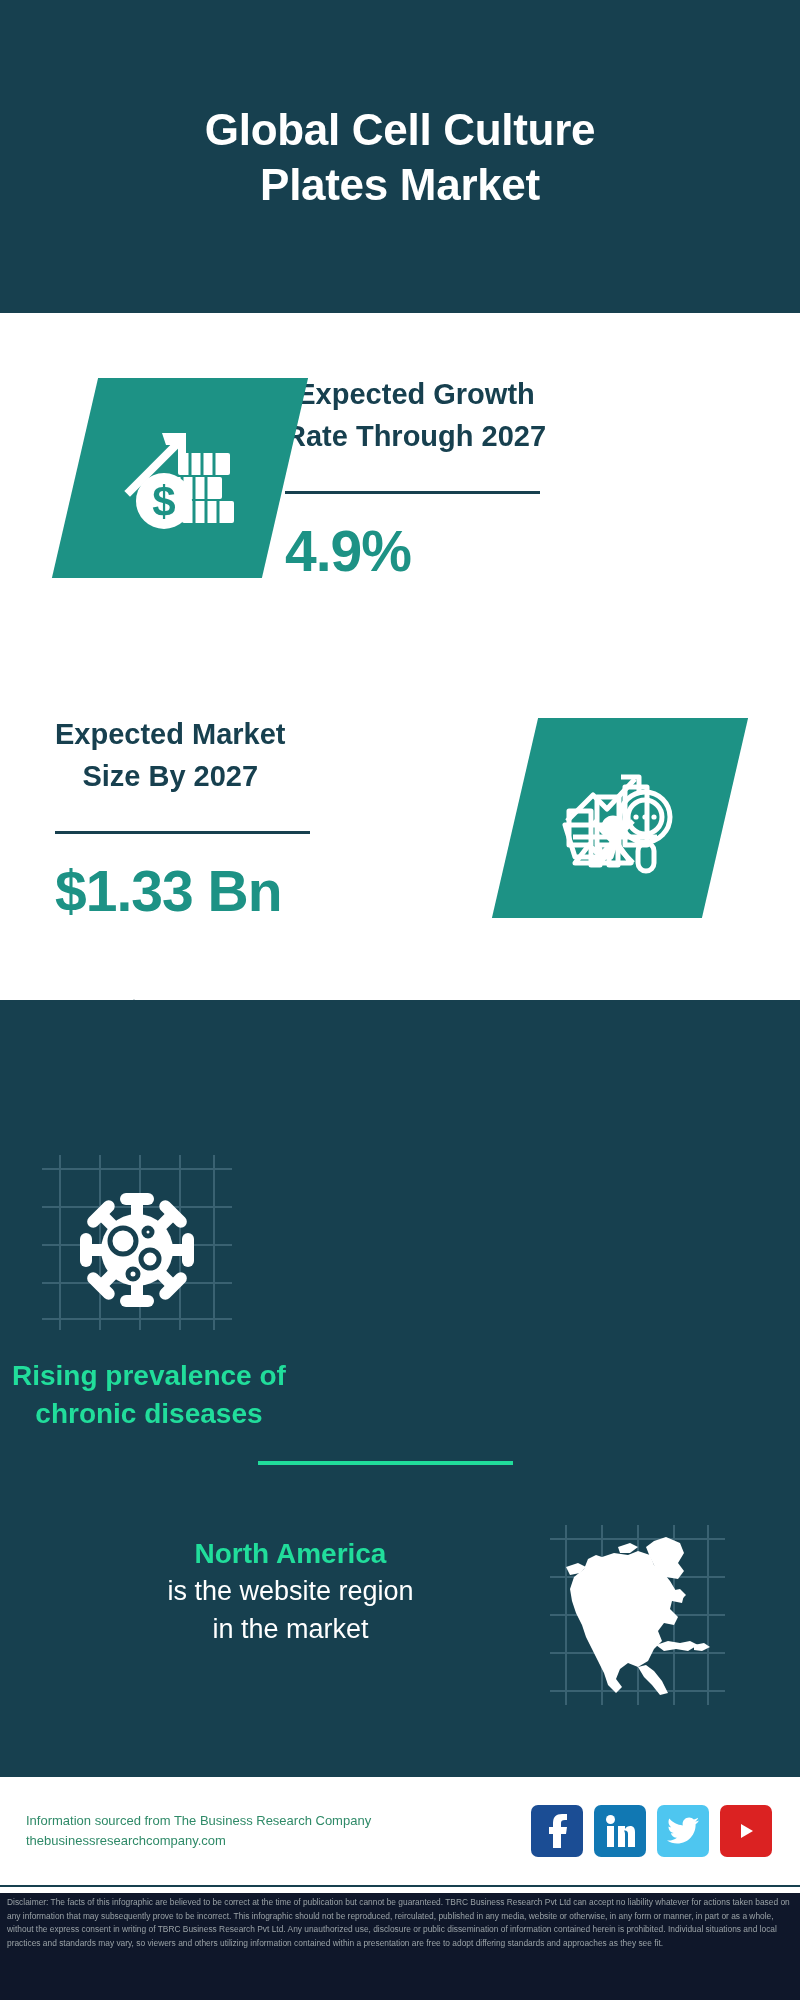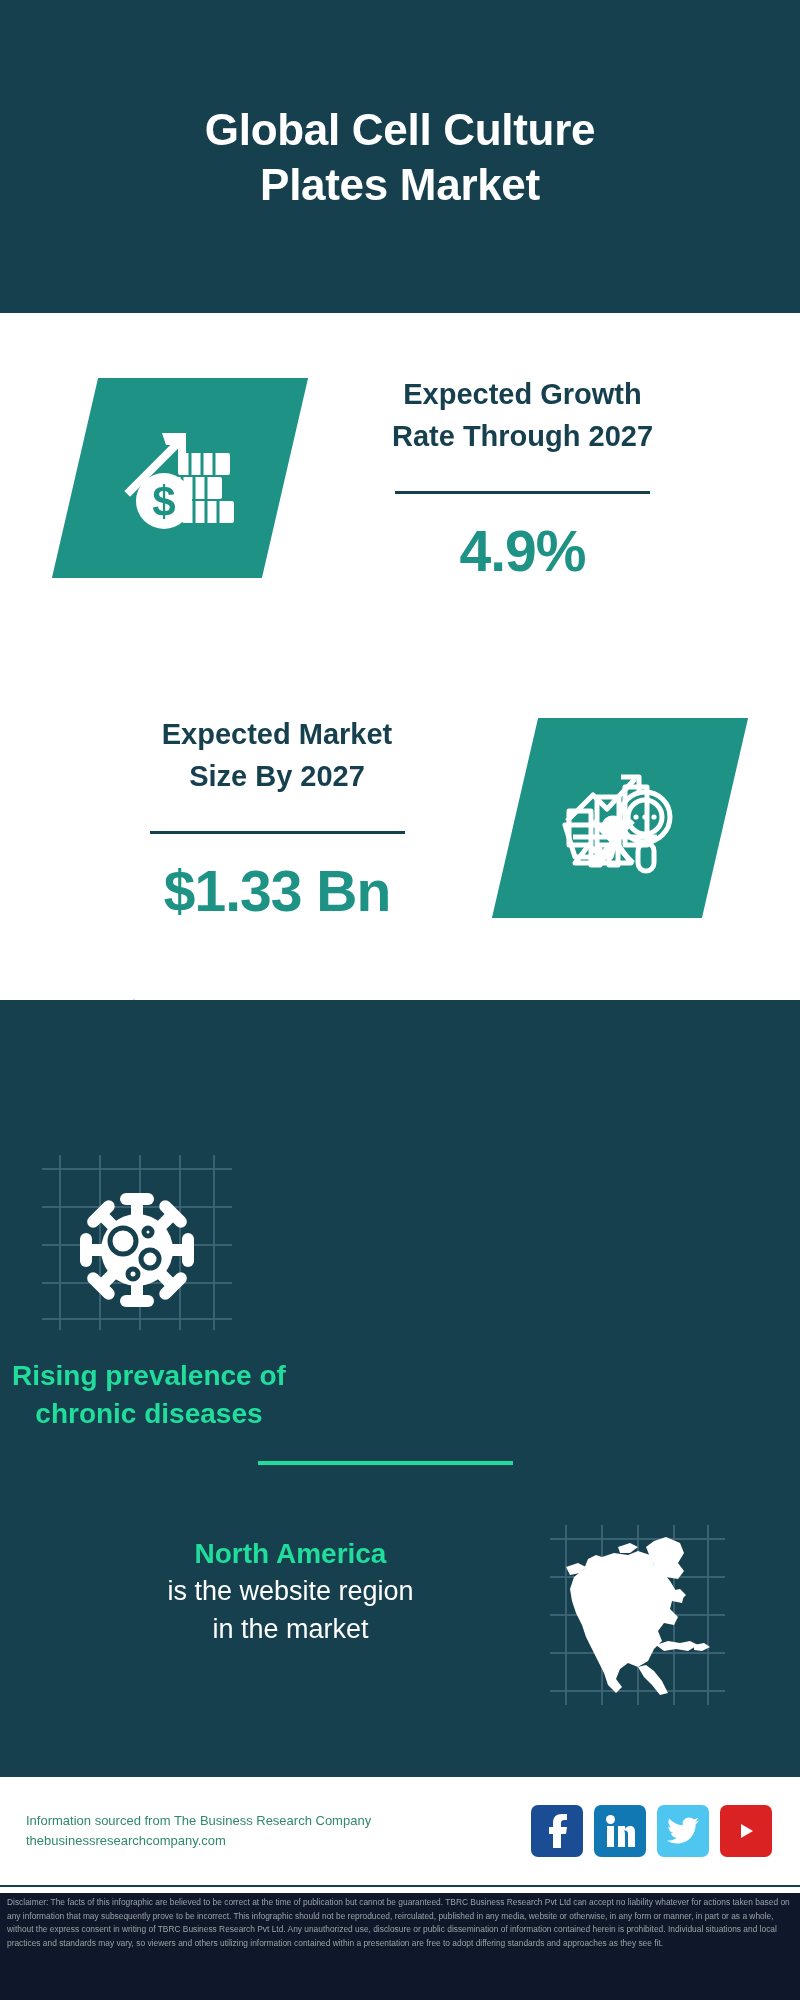--- a/index.html
+++ b/index.html
@@ -36,34 +36,34 @@
 
   .para-badge {
     width: 210px; height: 200px; flex: 0 0 210px;
     background: #1d9285;
     transform: skewX(-13deg);
     display: flex; align-items: center; justify-content: center;
     position: relative;
   }
   .para-badge > svg { transform: skewX(13deg); }
 
-  .stat-text { flex: 1; display: flex; flex-direction: column; align-items: center; gap: 16px; }
+  .stat-text { flex: 1; display: flex; flex-direction: column; align-items: flex-start; gap: 16px; }
   .stat-label {
     color: #17404f; font-size: 29px; font-weight: bold; line-height: 1.45;
     text-align: center; white-space: pre-line;
   }
   .stat-rule { width: 255px; height: 3px; background: #17404f; margin: 18px 0 10px; }
   .stat-value {
     color: #1d9285; font-size: 57px; font-weight: bold; line-height: 1.1;
     text-align: center; letter-spacing: -1px;
   }
 
   .growth .para-badge { margin-left: 75px; }
   .growth .stat-text { padding-right: 40px; }
-  .size .stat-text { padding-left: 39px; }
+  .size .stat-text { padding-left: 39px; margin-left: 16px; }
   .size .para-badge { margin-right: 75px; }
 
   
   .dark-zone {
     position: absolute; left: 0; top: 1000px; width: 800px; height: 775px;
     background: #17404f;
   }
   .skyline {
     position: absolute; left: 0; top: 995px; width: 800px; height: 160px;
     display: block;

